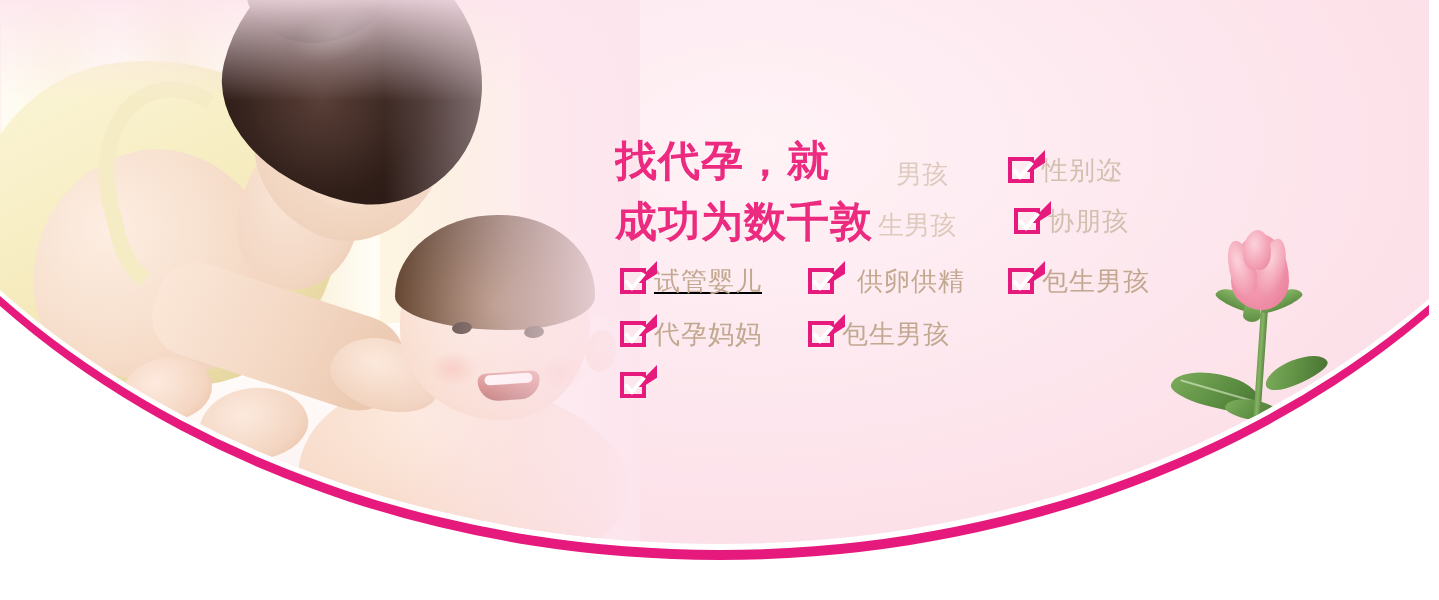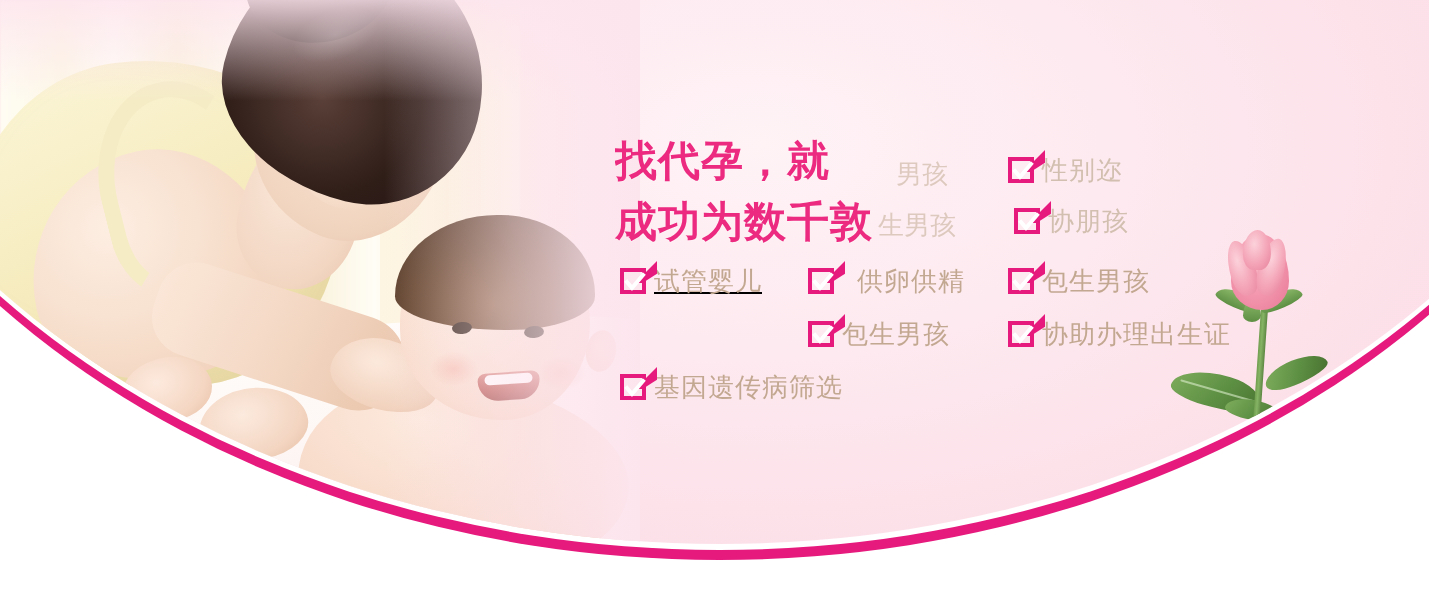--- a/index.html
+++ b/index.html
@@ -482,43 +482,42 @@
         </div>
         <div class="check-item ci-r3c3">
           <span class="cbox">
             <svg viewBox="0 0 24 24" aria-hidden="true">
                 <path d="M4 11 L9 17 L20 4" fill="none" stroke="#ffffff" stroke-width="4" stroke-linecap="square"></path>
               </svg>
           </span>
           <span class="label">包生男孩</span>
         </div>
 
+        <div class="check-item ci-r4c1">
+          <span class="cbox">
+            <svg viewBox="0 0 24 24" aria-hidden="true">
+                <path d="M4 11 L9 17 L20 4" fill="none" stroke="#ffffff" stroke-width="4" stroke-linecap="square"></path>
+              </svg>
+          </span>
+          <span class="label">代孕妈妈</span>
+        </div>
         <div class="check-item ci-r4c2">
           <span class="cbox">
             <svg viewBox="0 0 24 24" aria-hidden="true">
                 <path d="M4 11 L9 17 L20 4" fill="none" stroke="#ffffff" stroke-width="4" stroke-linecap="square"></path>
               </svg>
           </span>
           <span class="label">包生男孩</span>
         </div>
-        <div class="check-item ci-r4c3">
-          <span class="cbox">
-            <svg viewBox="0 0 24 24" aria-hidden="true">
-                <path d="M4 11 L9 17 L20 4" fill="none" stroke="#ffffff" stroke-width="4" stroke-linecap="square"></path>
-              </svg>
-          </span>
-          <span class="label">协助办理出生证</span>
-        </div>
 
         <div class="check-item ci-r5c1">
           <span class="cbox">
             <svg viewBox="0 0 24 24" aria-hidden="true">
                 <path d="M4 11 L9 17 L20 4" fill="none" stroke="#ffffff" stroke-width="4" stroke-linecap="square"></path>
               </svg>
           </span>
-          <span class="label">基因遗传病筛选</span>
         </div>
 
       </div>
     </div>
 
   </div>
 </div>
 
 </body></html>

